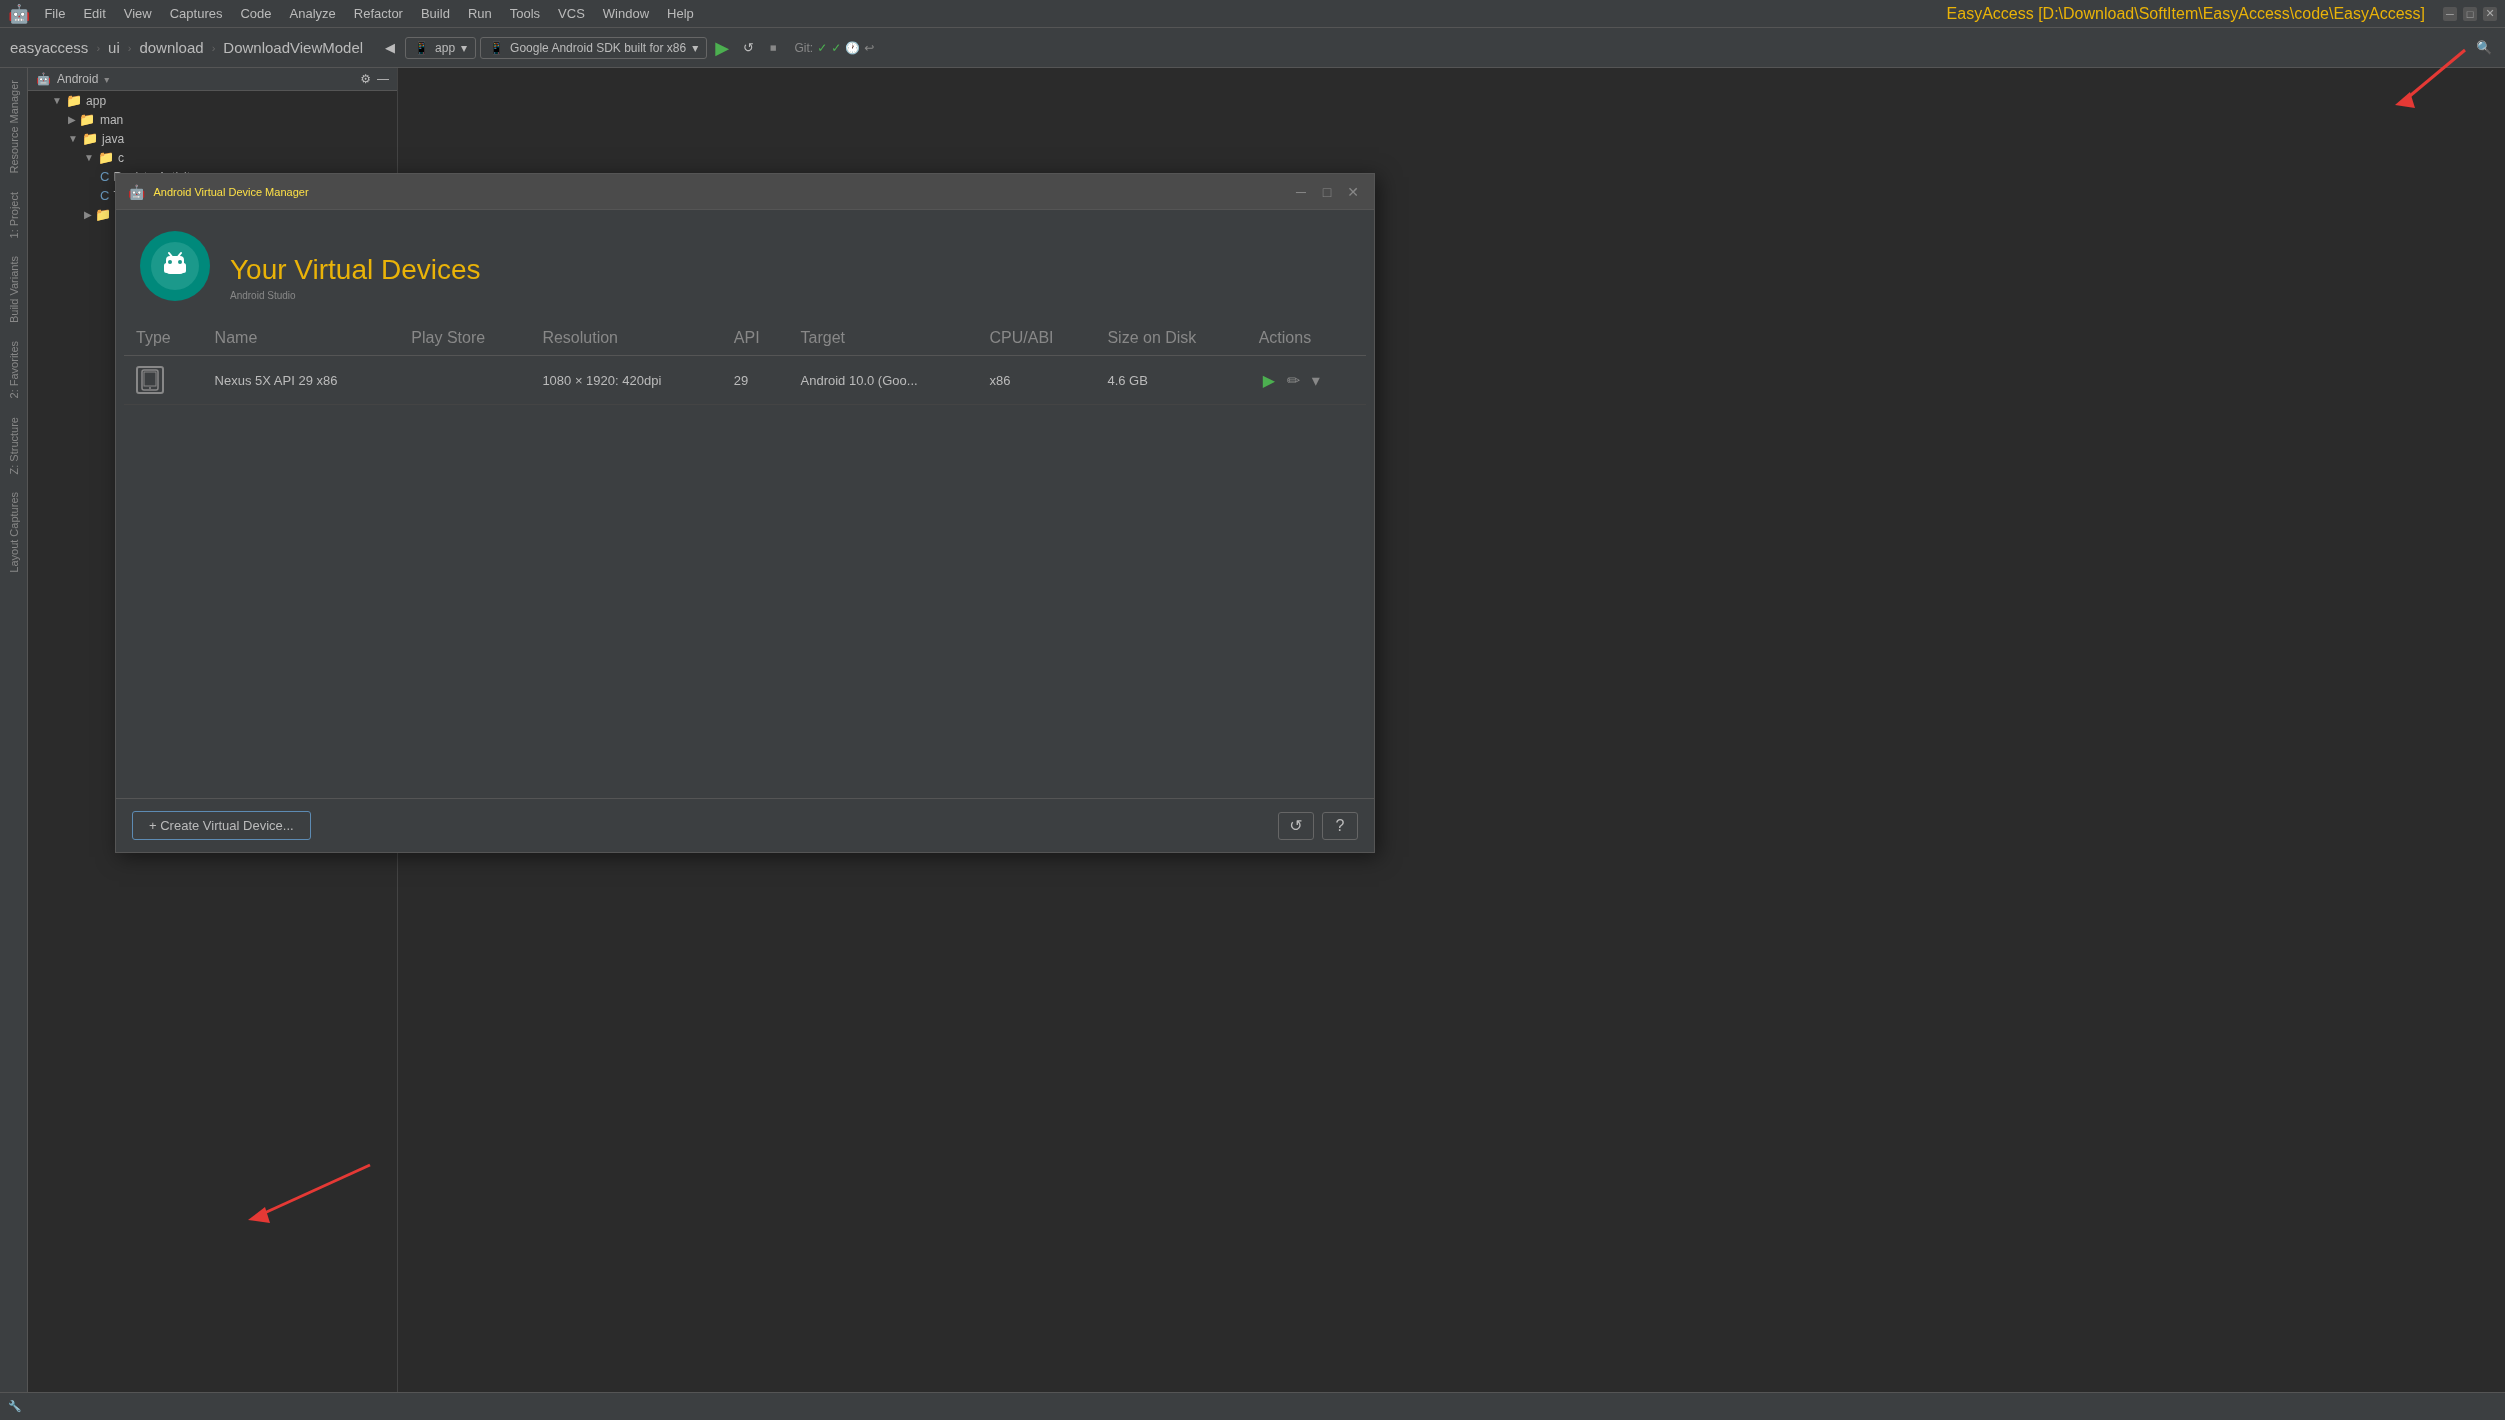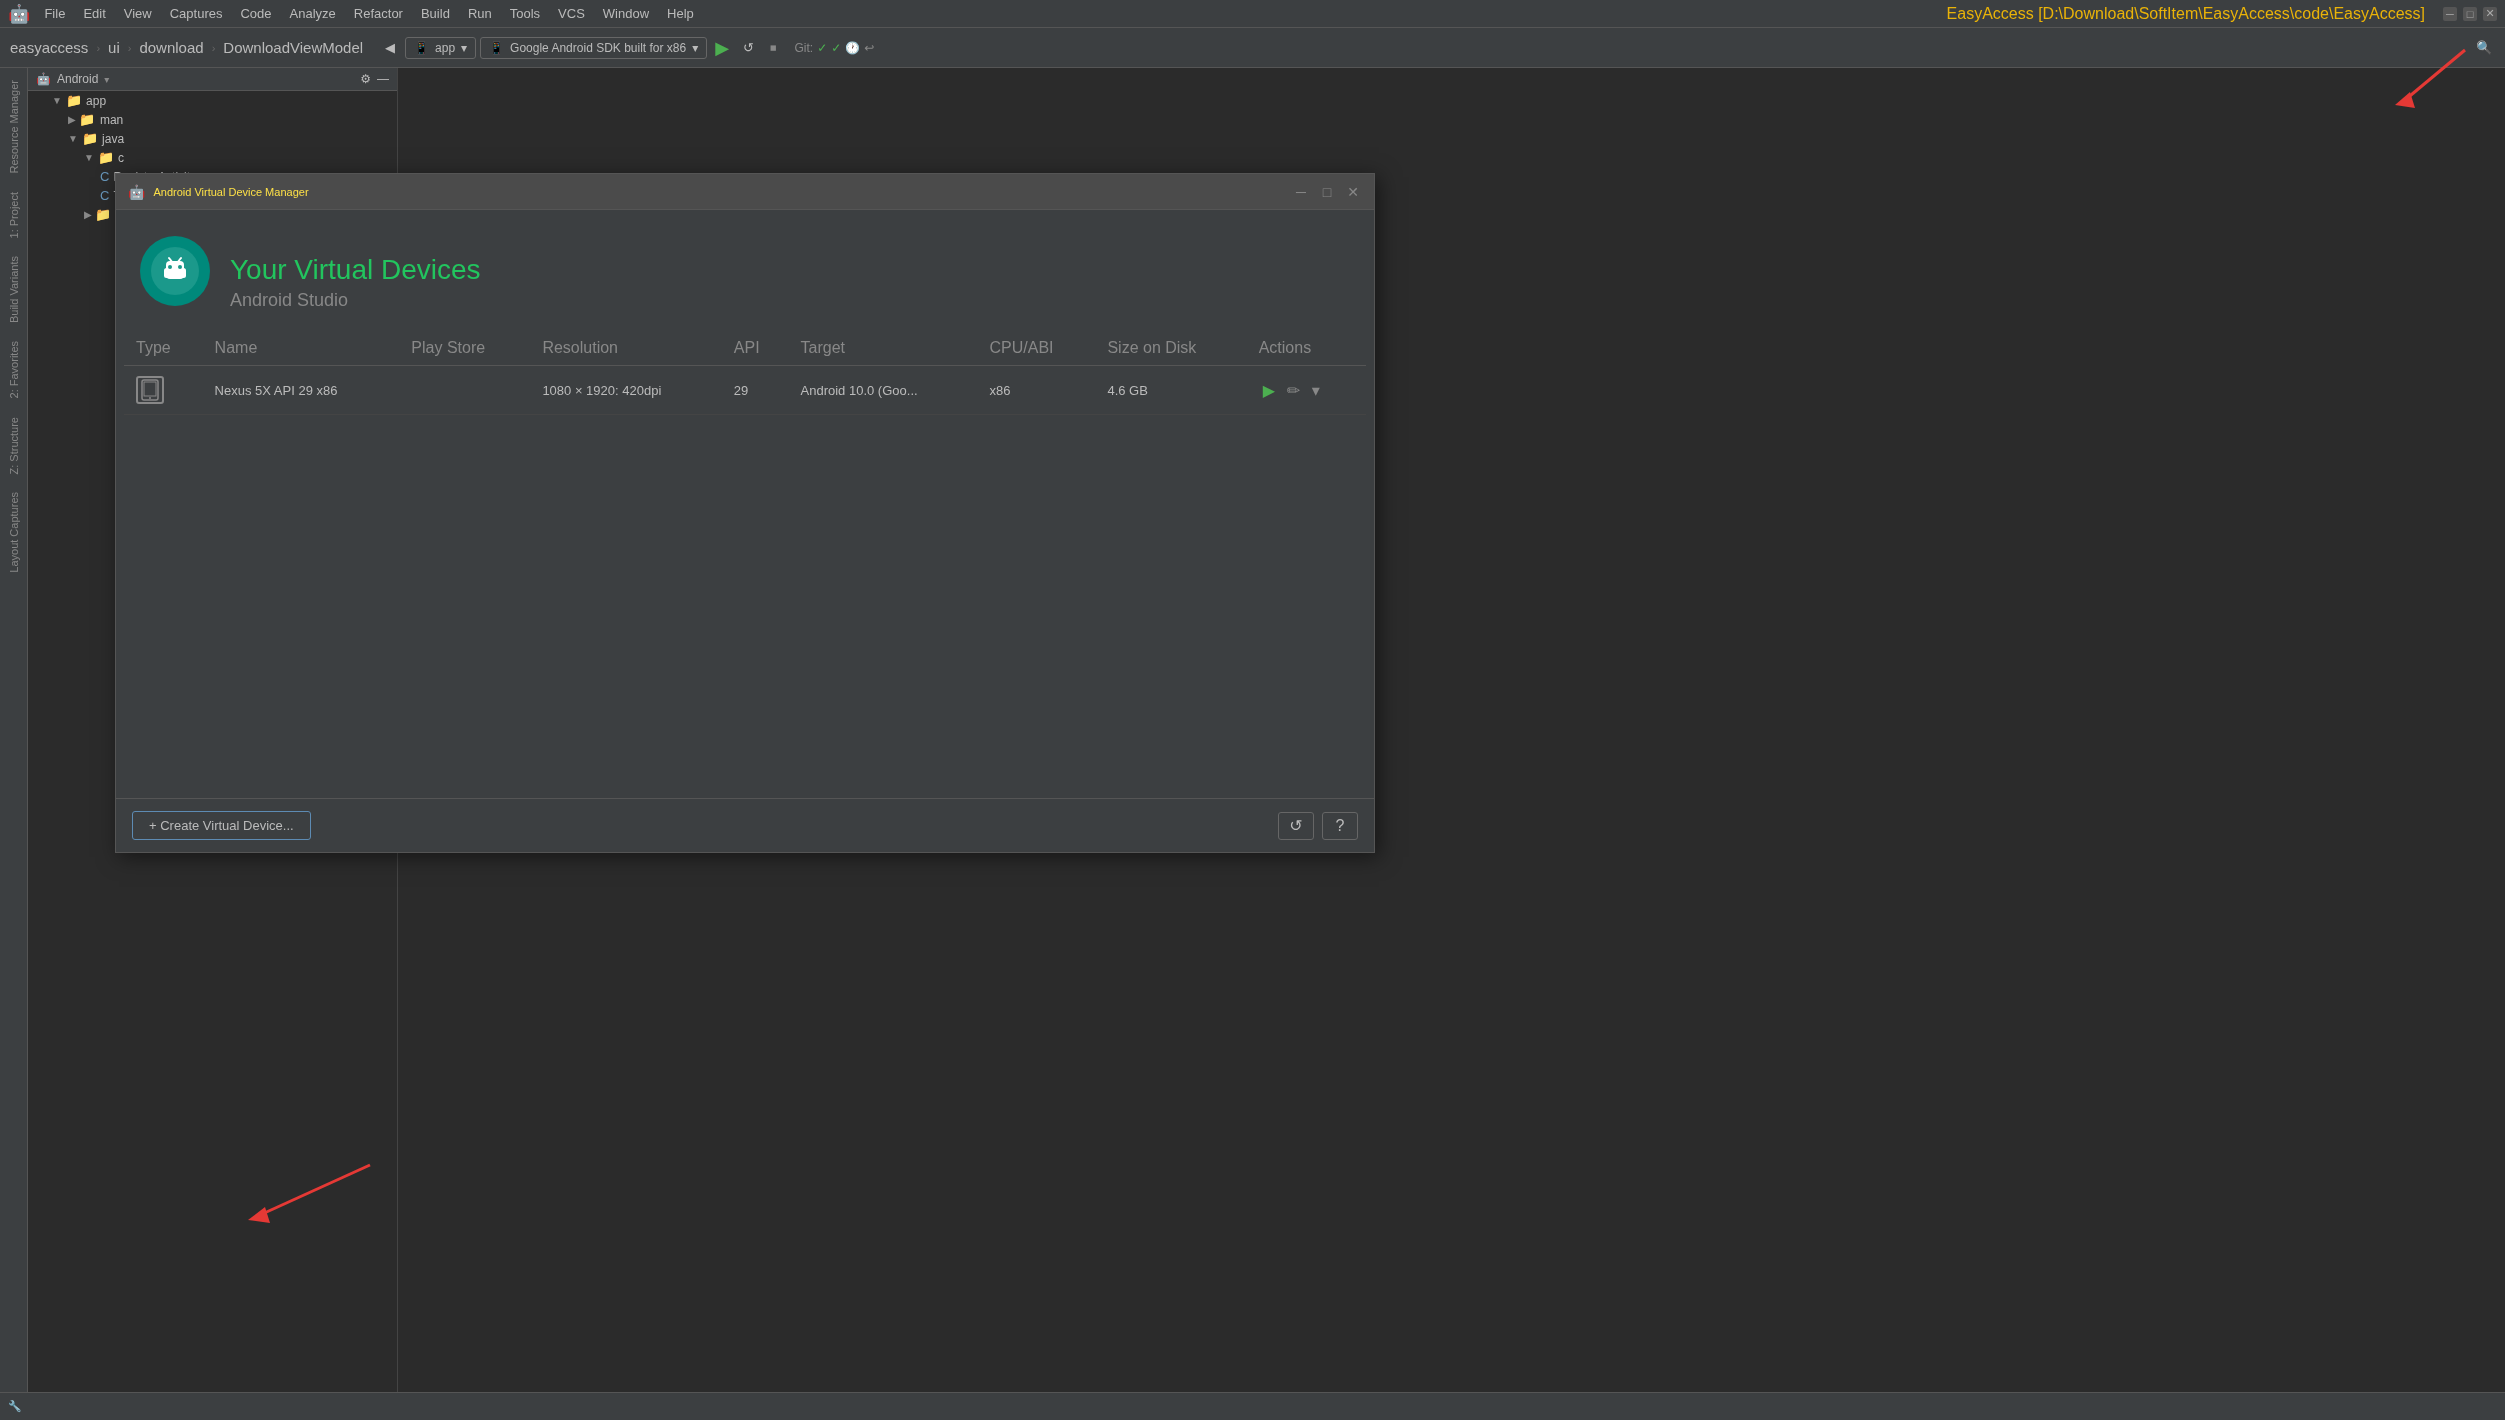--- a/index.html
+++ b/index.html
@@ -210,25 +210,25 @@
       border-radius: 50%;
       background: #00897b;
       display: flex; align-items: center; justify-content: center;
       font-size: 36px;
       color: white;
       flex-shrink: 0;
     }
     .avd-header-text h1 {
       font-size: 28px;
       font-weight: 300;
-      color: #22c55e;
+      color: #eab308;
       margin-top: 24px;
     }
     .avd-header-text p {
-      font-size: 18px;
+      font-size: 10px;
       color: #888;
       margin-top: 4px;
     }
 
     
     .avd-table-container {
       flex: 1;
       overflow: hidden;
       padding: 0 8px;
     }

